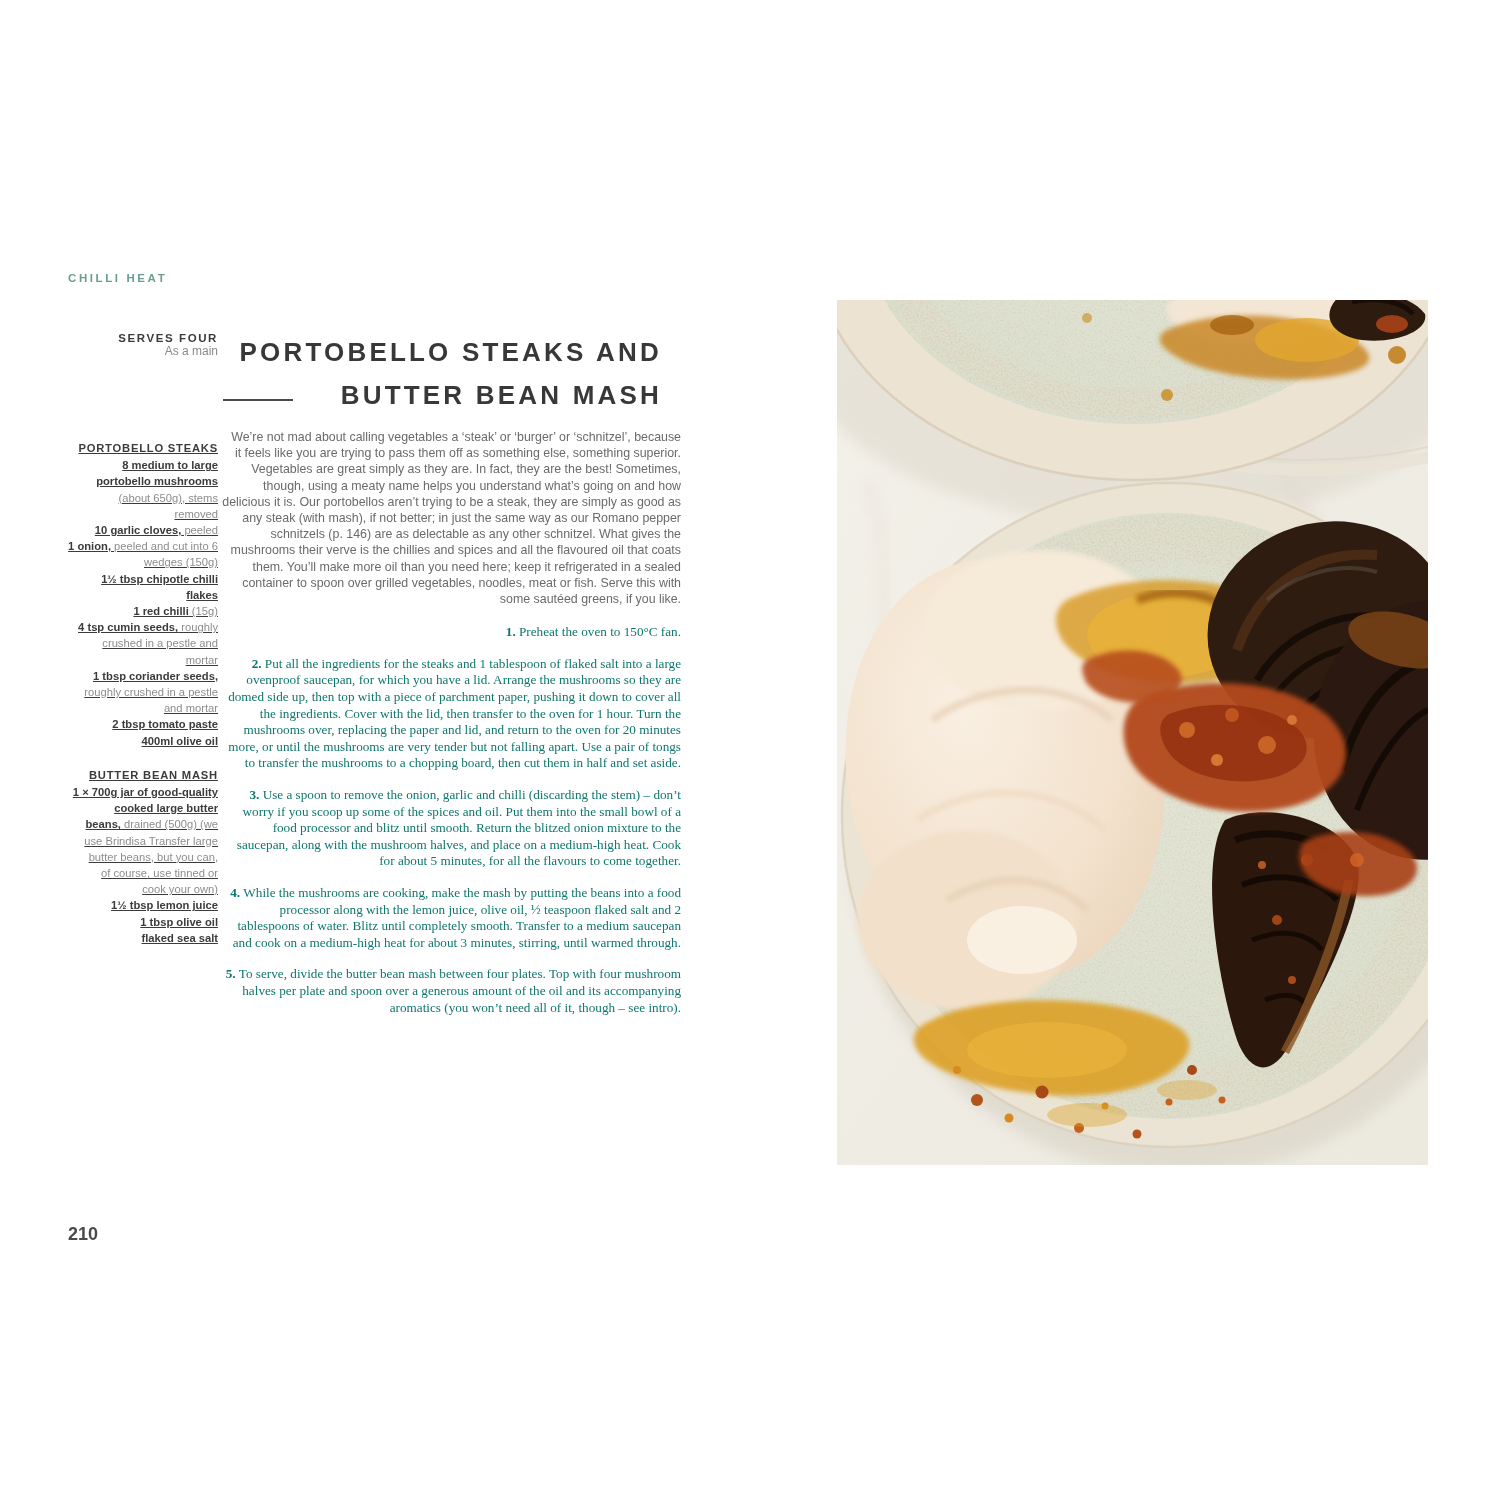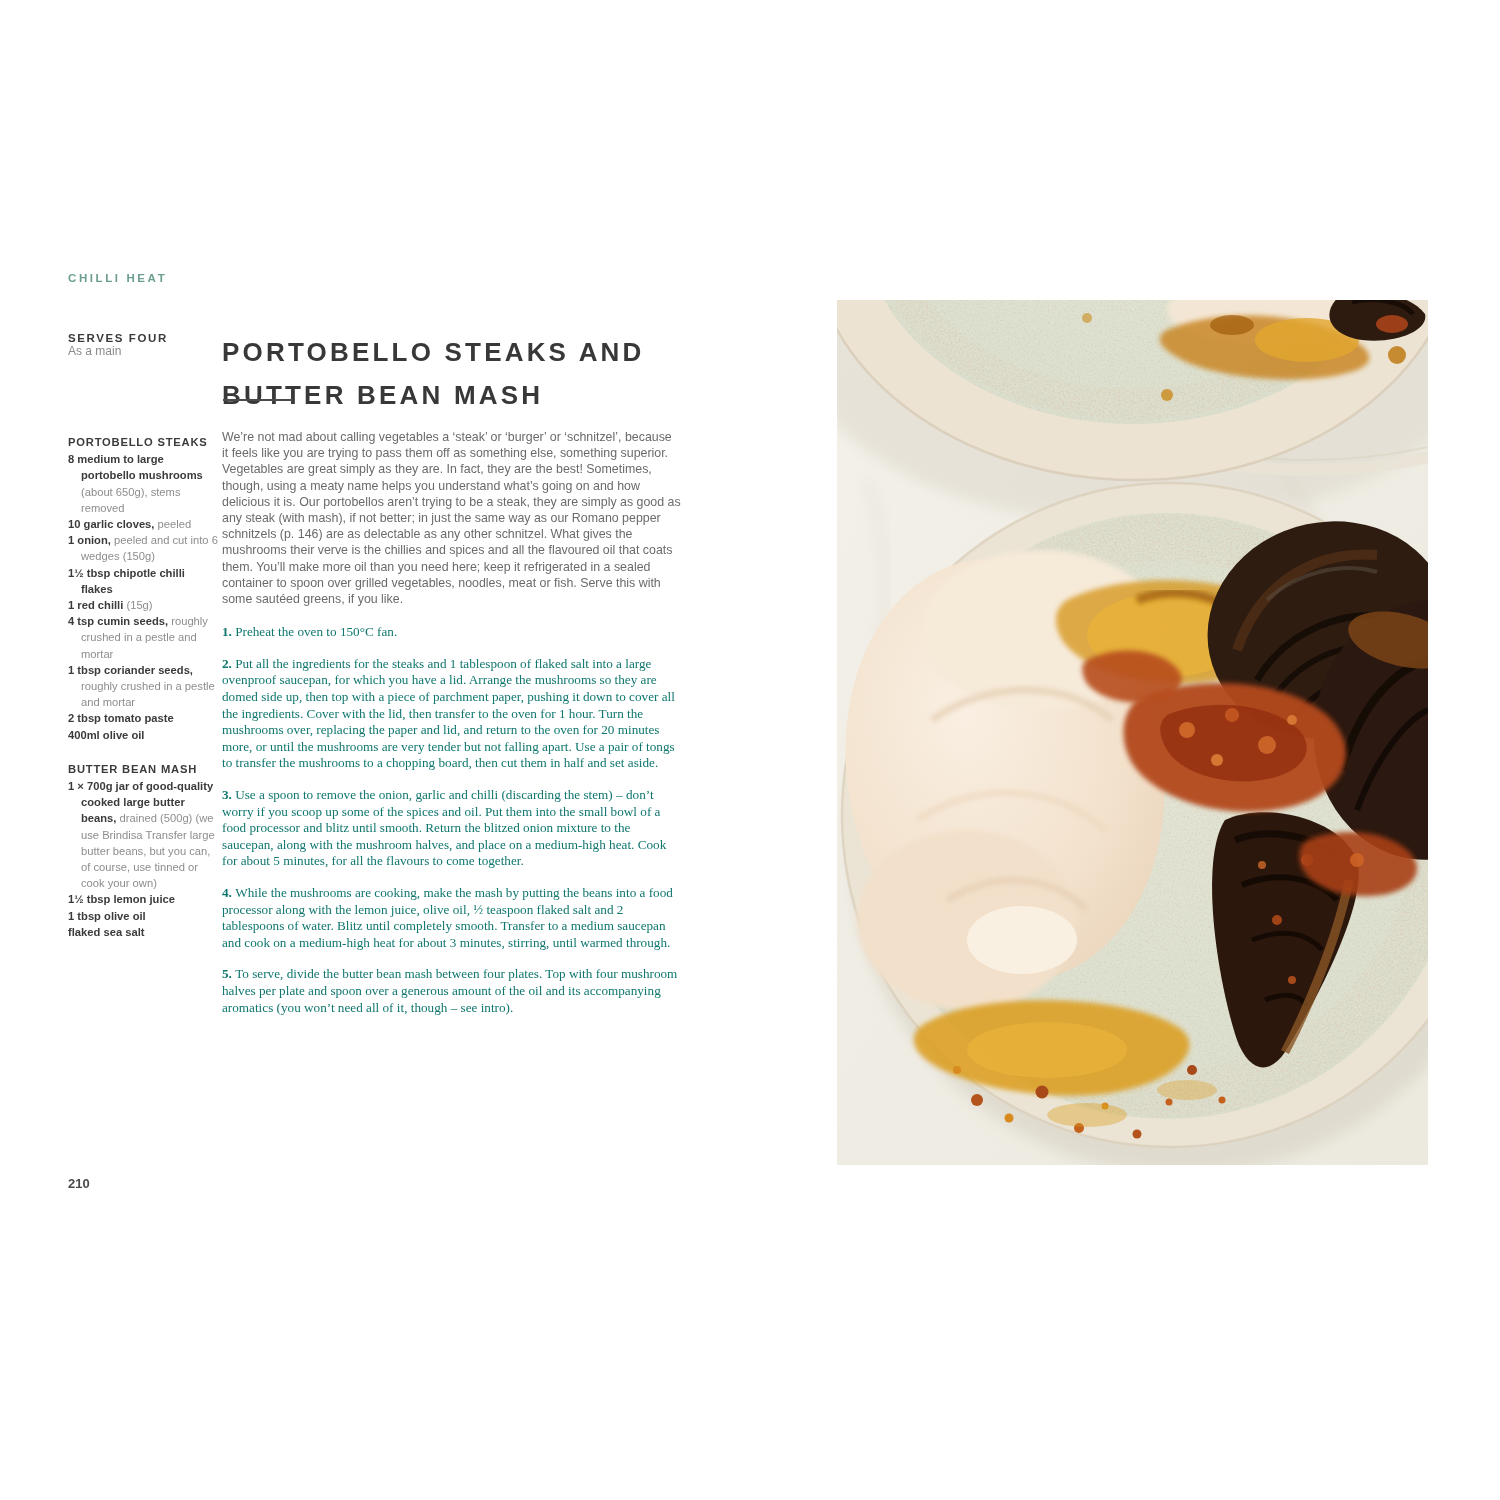--- a/index.html
+++ b/index.html
@@ -1,56 +1,57 @@
 <!DOCTYPE html>
 <html><head>
 <meta charset="utf-8">
 <style>
   html,body{margin:0;padding:0;background:#ffffff;}
   .page{
     position:relative;width:1500px;height:1300px;background:#ffffff;overflow:hidden;
     font-family:"Liberation Sans",sans-serif;
+    text-align:right;
   }
   .section-label{
     position:absolute;left:68px;top:272px;
     font-size:11.5px;font-weight:bold;letter-spacing:2.6px;color:#6b9e90;
   }
   .serves{position:absolute;left:68px;top:332px;width:150px;}
   .serves .line1{font-size:11.5px;font-weight:bold;letter-spacing:1.6px;color:#3b3b3b;}
   .serves .line2{font-size:12px;color:#8a8a8a;}
   .title{
     position:absolute;left:222px;top:331px;width:440px;margin:0;
     font-size:26px;font-weight:bold;letter-spacing:3.2px;line-height:1.65;color:#383838;
   }
   .title-rule{
     position:absolute;left:223px;top:399px;width:70px;height:2px;background:#4a4a4a;
   }
   .ingredients{
     position:absolute;left:68px;top:430px;width:150px;
     font-size:11.2px;line-height:16.2px;color:#3b3b3b;
   }
-  .ing-group{margin:4px 0 18px 0;}
+  .ing-group{margin:10px 0 18px 0;text-decoration:underline;}
   .ing-heading{
     margin:0 0 1px 0;font-size:11.2px;font-weight:bold;letter-spacing:0.8px;color:#3b3b3b;
   }
   .ing-item{margin:0;padding-left:13px;text-indent:-13px;}
   .ing-item .b{font-weight:bold;color:#3b3b3b;}
   .ing-item .r{font-weight:normal;color:#8d8d8d;}
   .main-col{position:absolute;left:222px;top:429px;width:459px;}
   .intro{
     margin:0 0 17px 0;font-size:12.4px;line-height:16.2px;color:#6a6a6a;
     font-family:"Liberation Sans",sans-serif;
   }
   .step{
     margin:0 0 15px 0;font-size:13.2px;line-height:16.6px;color:#0f766e;
     font-family:"Liberation Serif",serif;
   }
   .step .num{font-weight:bold;}
   .page-number{
-    position:absolute;left:68px;top:1176px;font-size:13px;font-weight:bold;color:#4a4a4a;
+    position:absolute;left:68px;top:1224px;font-size:18px;font-weight:bold;color:#4a4a4a;
   }
   .photo{
     position:absolute;left:837px;top:300px;width:591px;height:865px;overflow:hidden;
   }
 </style>
 </head>
 <body>
 
 <div class="page">
 

